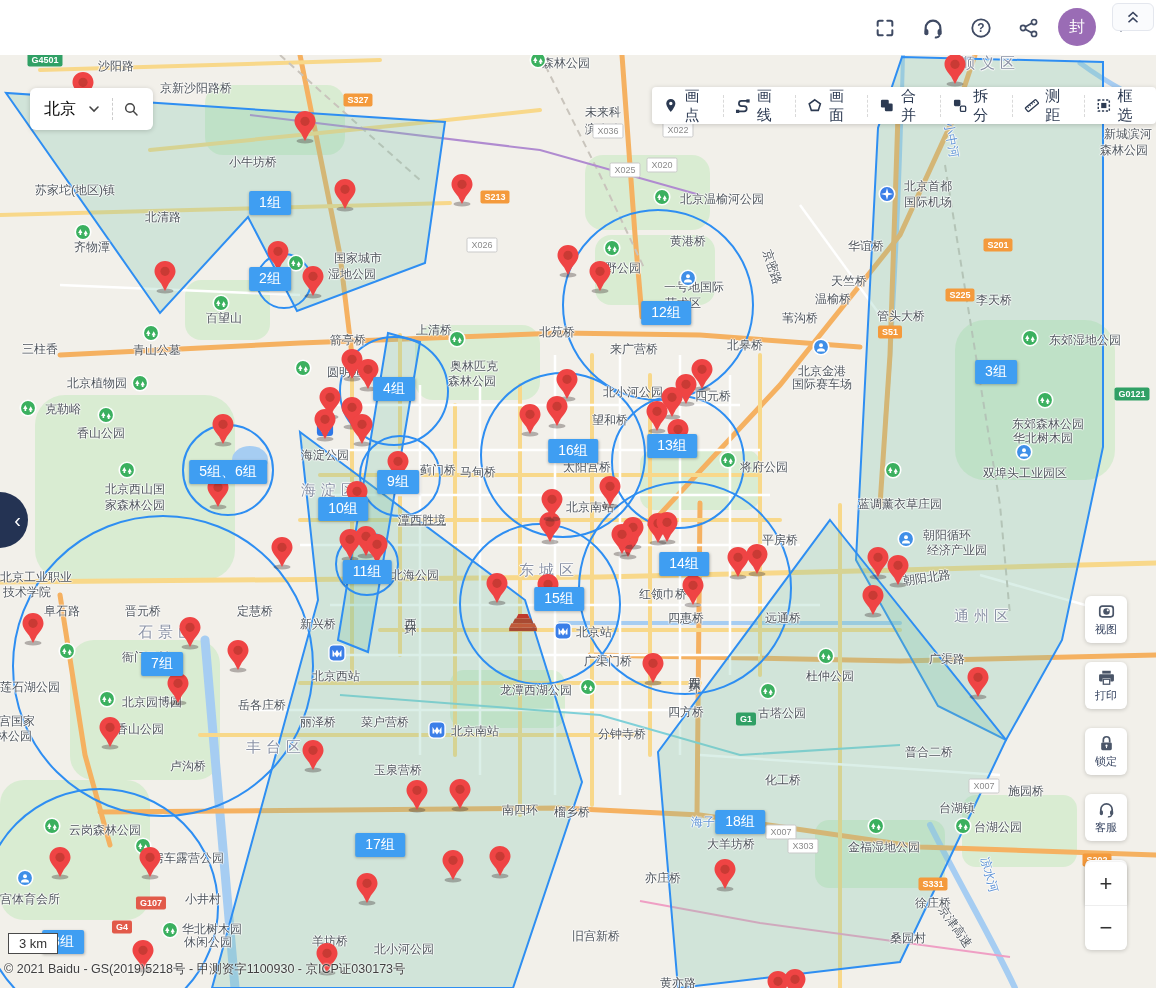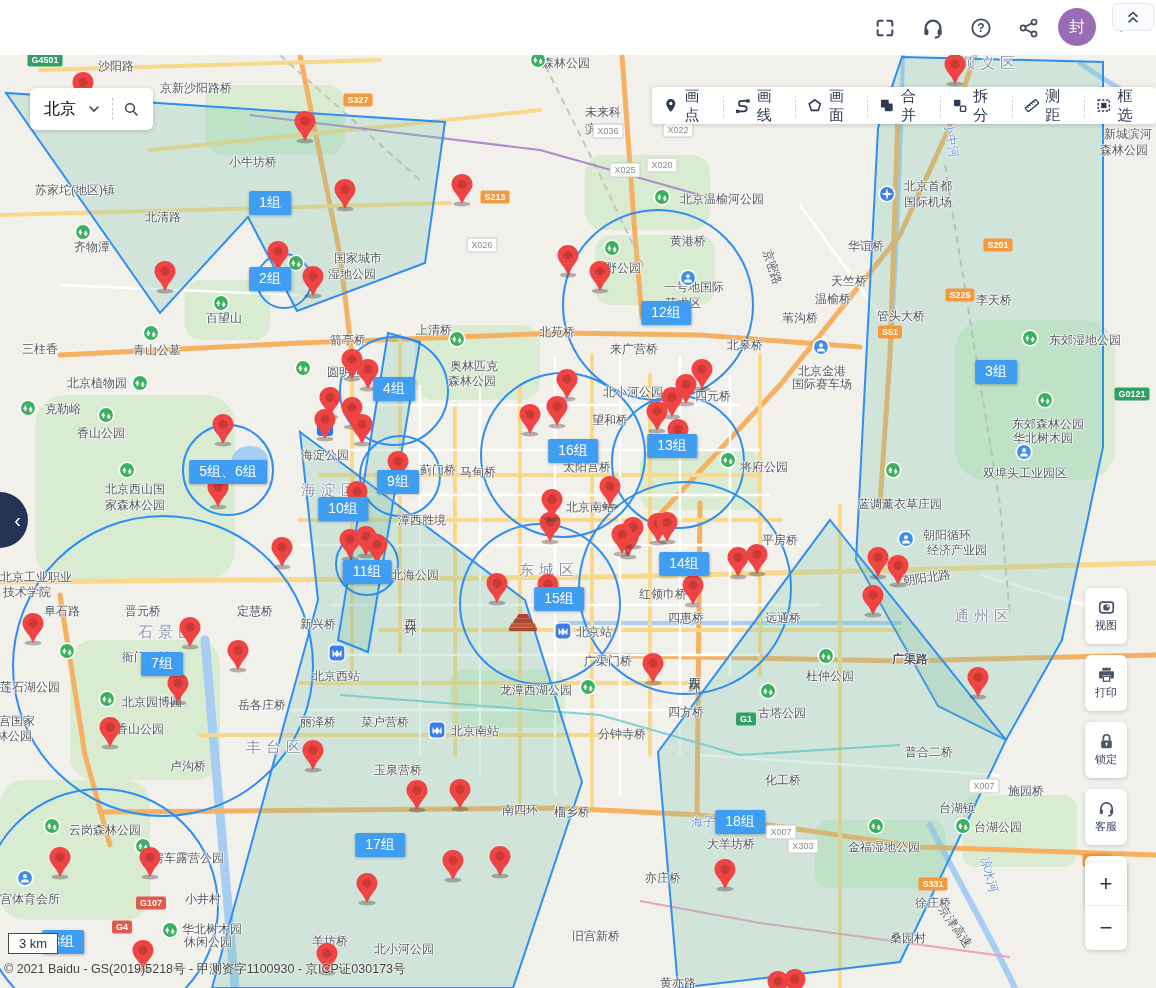--- a/index.html
+++ b/index.html
@@ -50,22 +50,22 @@
     z-index:50;font-size:16px;color:#000000;cursor:pointer;}
   .city-selector svg{width:16px;height:16px;color:#444;}
   .city-selector .vdiv{border-left:1px dashed #ccc;height:22px;}
   .draw-toolbar{position:absolute;left:652px;top:32px;height:37px;background:#fff;border-radius:4px;
     display:flex;align-items:center;box-shadow:0 1px 5px rgba(0,0,0,.18);z-index:50;}
   .draw-item{display:flex;align-items:center;gap:6px;padding:0 11px;font-size:15px;color:#2c3a52;
     cursor:pointer;height:22px;}
   .draw-item + .draw-item{border-left:1px dashed #d9d9d9;}
   .draw-item svg{width:17px;height:17px;}
   .side-tools{position:absolute;left:1085px;top:533px;display:flex;flex-direction:column;gap:11px;z-index:50;}
-  .side-btn{width:42px;height:56px;background:#fff;border-radius:6px;box-shadow:0 1px 4px rgba(0,0,0,.18);
-    display:flex;flex-direction:column;align-items:center;justify-content:center;color:#4a5568;cursor:pointer;}
+  .side-btn{width:42px;height:47px;background:#fff;border-radius:6px;box-shadow:0 1px 4px rgba(0,0,0,.18);
+    display:flex;flex-direction:column;align-items:center;justify-content:center;color:#4a5568;cursor:pointer;margin-top:8px;}
   .side-btn svg{width:17px;height:17px;}
   .side-btn span{font-size:11px;color:#33415e;margin-top:2px;}
   .zoom-box{position:absolute;left:1085px;top:807px;width:42px;background:#fff;border-radius:6px;
     box-shadow:0 1px 4px rgba(0,0,0,.18);z-index:50;overflow:hidden;}
   .zoom-box button{display:block;width:100%;height:44px;border:none;background:none;font-size:22px;
     color:#333;cursor:pointer;font-family:inherit;}
   .zoom-box button:first-child{border-bottom:1px solid #eee;}
   .left-collapse{position:absolute;left:-28px;top:437px;width:56px;height:56px;border-radius:50%;
     background:#243353;color:#fff;display:flex;align-items:center;justify-content:flex-end;
     padding-right:7px;box-sizing:border-box;font-size:20px;z-index:50;cursor:pointer;}
@@ -260,29 +260,29 @@
         <div class="maplabel" style="left: 1124px; top: 95px;">森林公园</div>
         <div class="maplabel" style="left: 928px; top: 131px;">北京首都</div>
         <div class="maplabel" style="left: 928px; top: 147px;">国际机场</div>
         <div class="maplabel" style="left: 947px; top: 480px;">朝阳循环</div>
         <div class="maplabel" style="left: 957px; top: 495px;">经济产业园</div>
         <div class="maplabel" style="left: 780px; top: 485px;">平房桥</div>
         <div class="maplabel" style="left: 663px; top: 539px;">红领巾桥</div>
         <div class="maplabel" style="left: 686px; top: 563px;">四惠桥</div>
         <div class="maplabel" style="left: 783px; top: 563px;">远通桥</div>
         <div class="maplabel" style="left: 927px; top: 523px; transform: translate(-50%, -50%) rotate(-8deg);">朝阳北路</div>
-        <div class="maplabel" style="left: 910px; top: 604px; font-weight: bold;">广渠路</div>
+        <div class="maplabel" style="left: 947px; top: 604px;">广渠路</div>
         <div class="maplabel" style="left: 830px; top: 621px;">杜仲公园</div>
         <div class="maplabel" style="left: 782px; top: 658px;">古塔公园</div>
         <div class="maplabel" style="left: 686px; top: 657px;">四方桥</div>
         <div class="maplabel" style="left: 622px; top: 679px;">分钟寺桥</div>
         <div class="maplabel" style="left: 608px; top: 606px;">广渠门桥</div>
         <div class="maplabel" style="left: 594px; top: 577px;">北京站</div>
         <div class="maplabel" style="left: 536px; top: 635px;">龙潭西湖公园</div>
-        <div class="maplabel" style="left: 422px; top: 465px;">潭西胜境</div>
+        <div class="maplabel" style="left: 422px; top: 465px; text-decoration: underline;">潭西胜境</div>
         <div class="maplabel" style="left: 590px; top: 452px;">北京南站</div>
         <div class="maplabel" style="left: 587px; top: 412px;">太阳宫桥</div>
         <div class="maplabel" style="left: 318px; top: 569px;">新兴桥</div>
         <div class="maplabel" style="left: 336px; top: 621px;">北京西站</div>
         <div class="maplabel" style="left: 318px; top: 667px;">丽泽桥</div>
         <div class="maplabel" style="left: 385px; top: 667px;">菜户营桥</div>
         <div class="maplabel" style="left: 475px; top: 676px;">北京南站</div>
         <div class="maplabel" style="left: 398px; top: 715px;">玉泉营桥</div>
         <div class="maplabel" style="left: 262px; top: 650px;">岳各庄桥</div>
         <div class="maplabel" style="left: 255px; top: 556px;">定慧桥</div>

